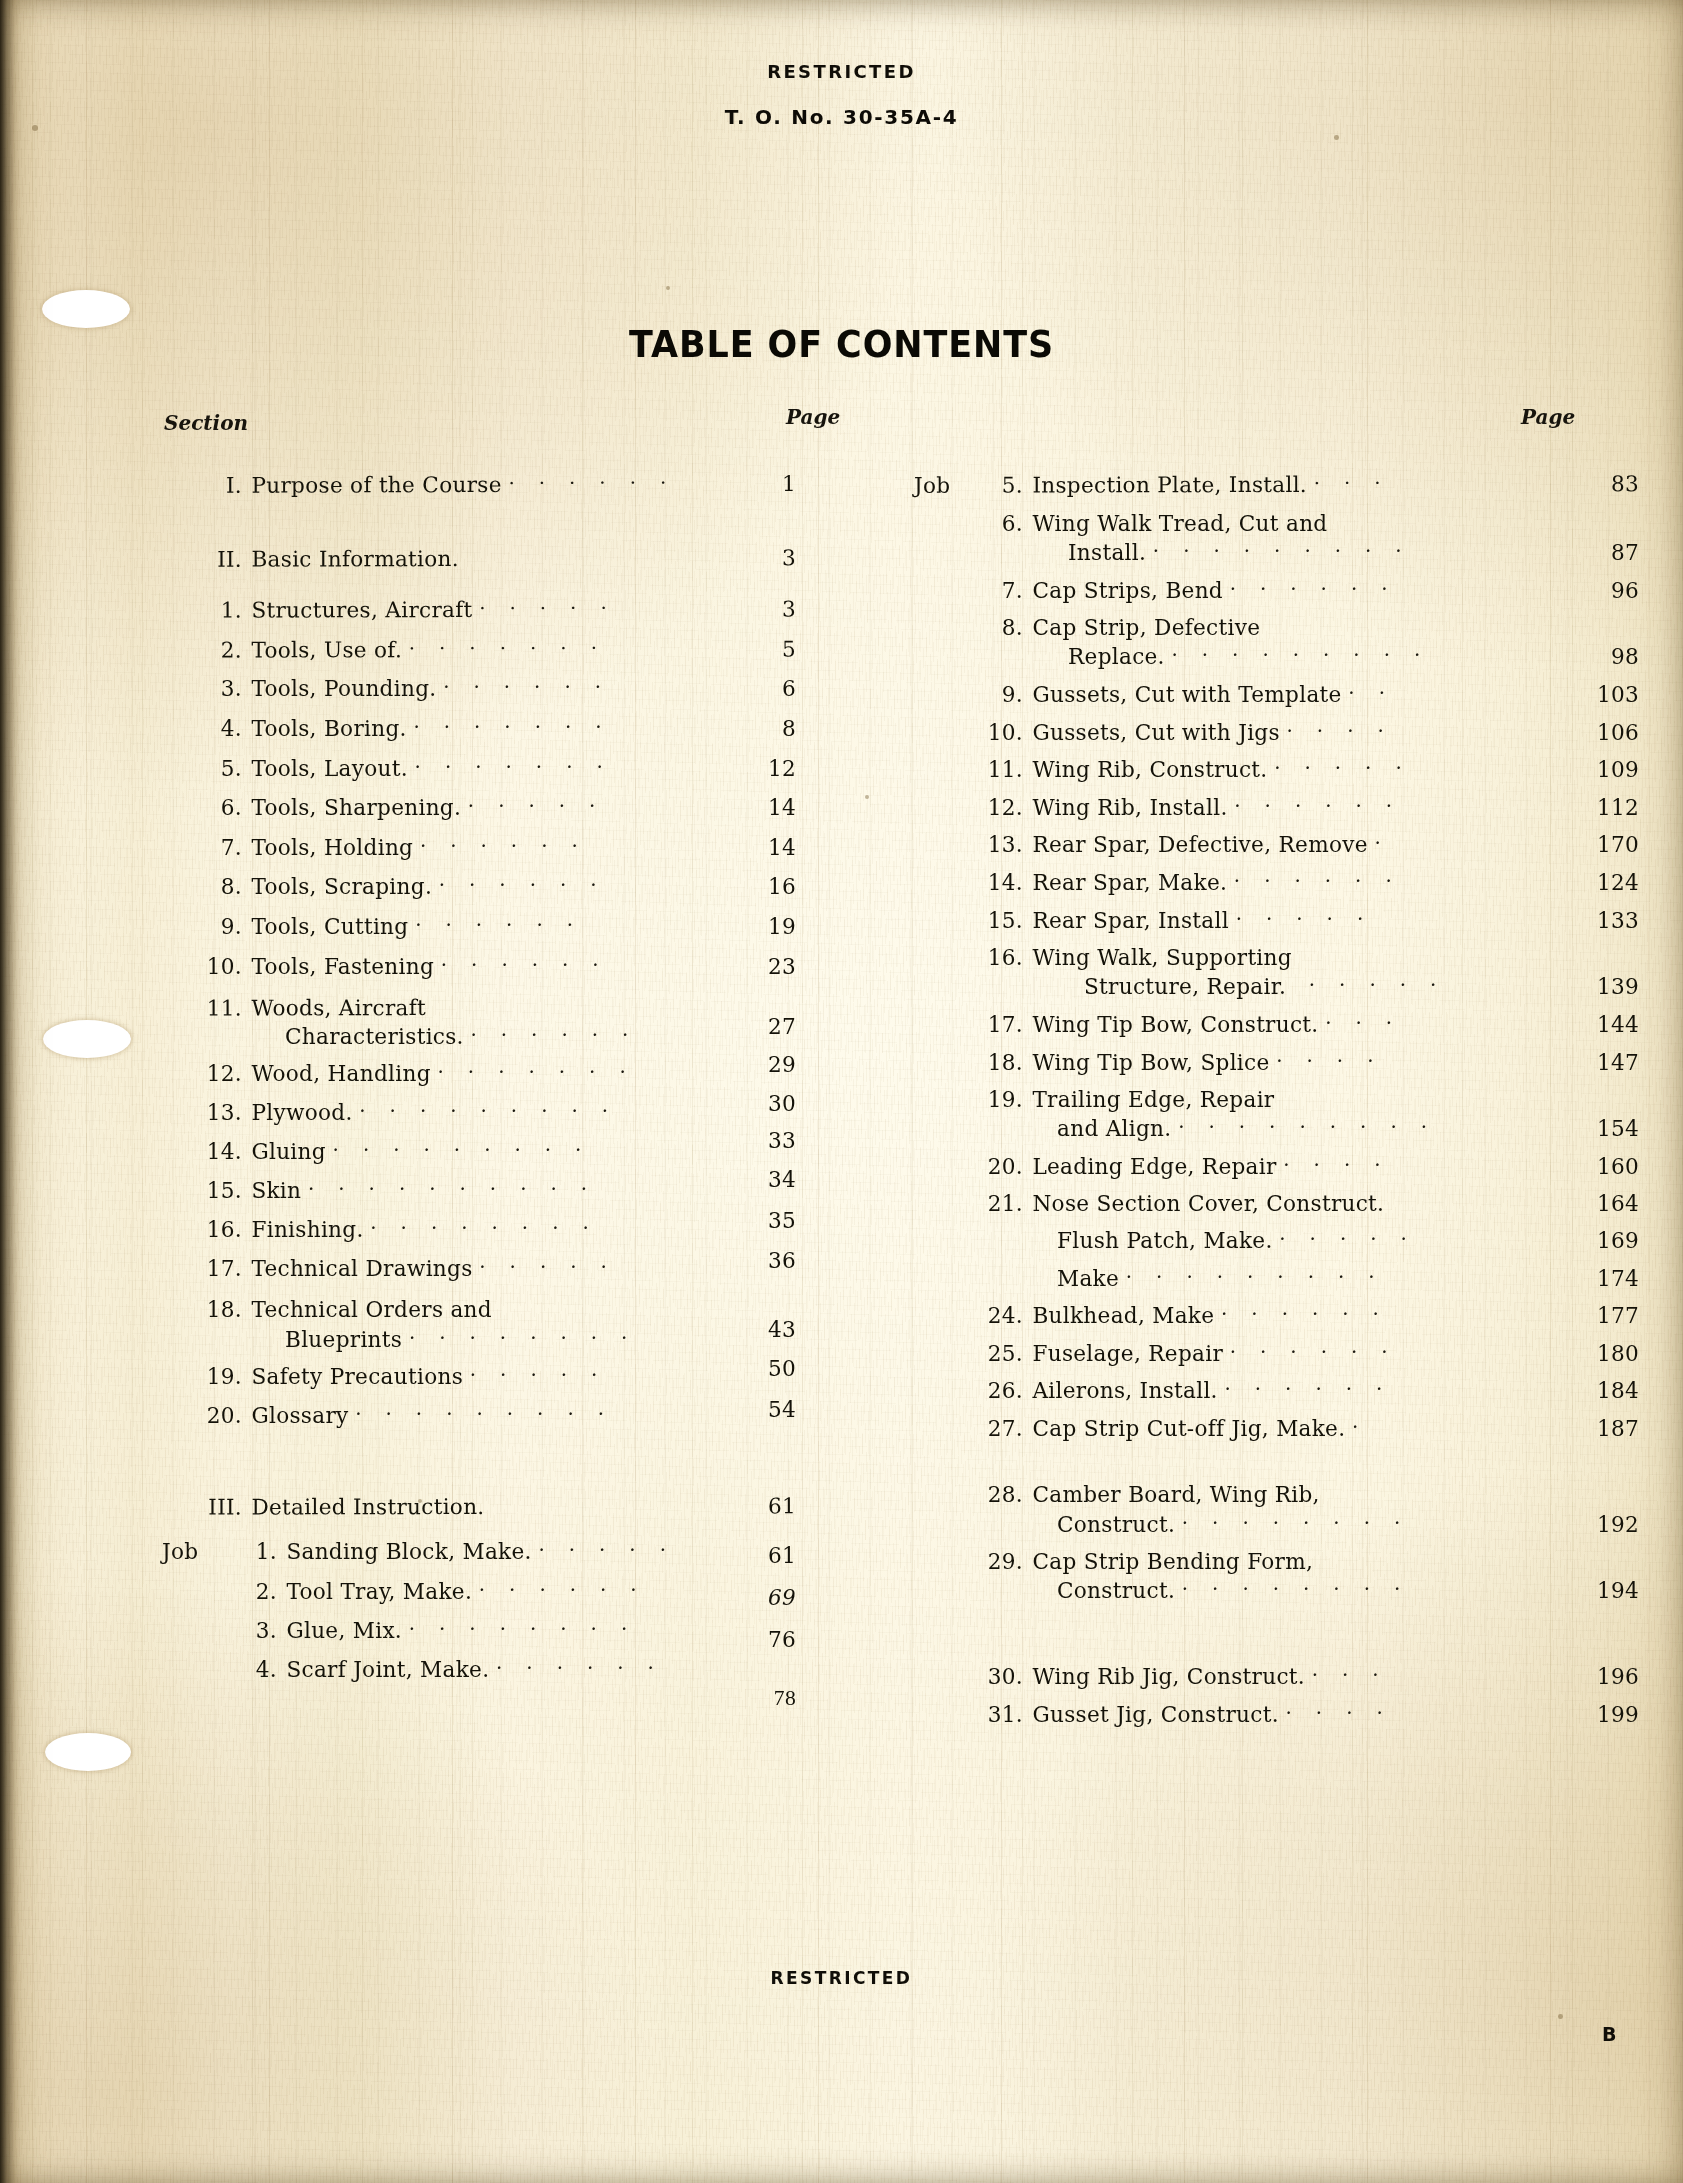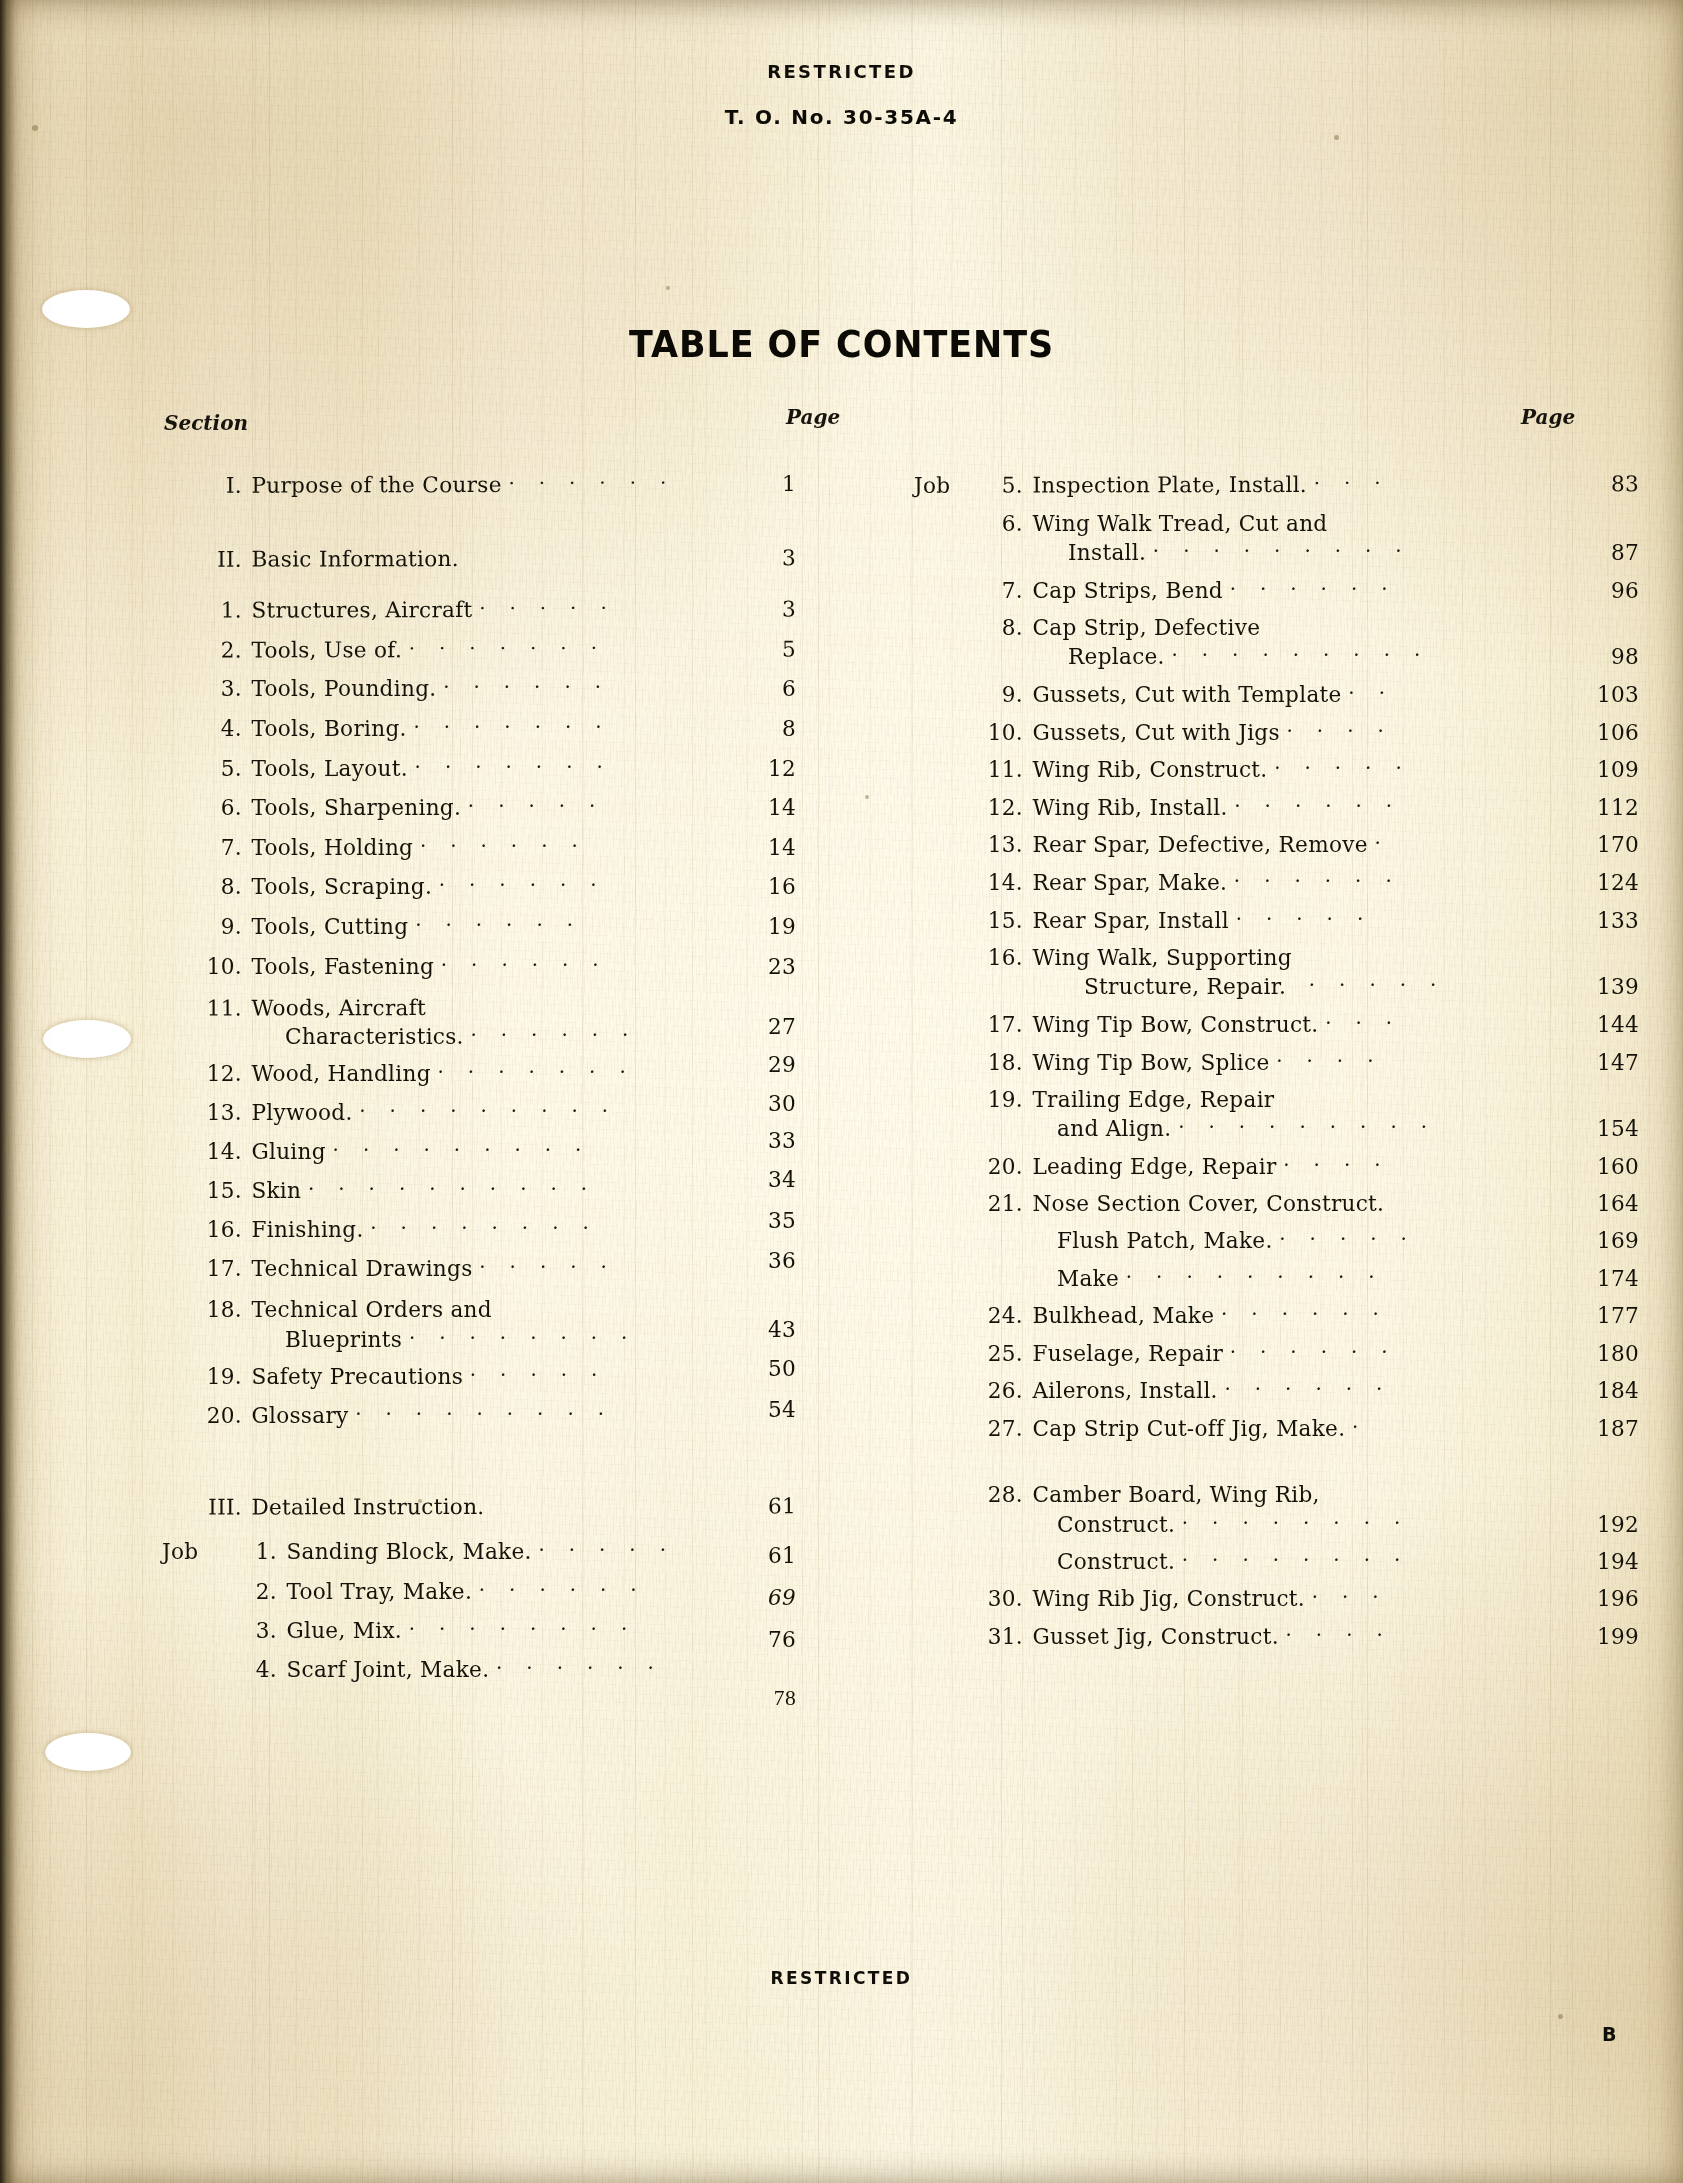--- a/index.html
+++ b/index.html
@@ -621,31 +621,36 @@
       </div>
       <div class="entry" style="margin-top:8px;">
         <span class="cont-indent" style="width:143px;"></span>
         <span class="label">Construct.</span>
         <span class="dots">· · · · · · · ·</span>
         <span class="pg" style="width:53px;">192</span>
       </div>
     </div>
 
     <div style="margin-top:15.5px;">
+      <div class="cont-line">
+        <span class="cont-indent" style="width:58px;"></span>
+        <span class="lead-num" style="width:51px;">29.</span>
+        <span class="label">Cap Strip Bending Form,</span>
+      </div>
       <div class="entry" style="margin-top:8px;">
         <span class="cont-indent" style="width:143px;"></span>
         <span class="label">Construct.</span>
         <span class="dots">· · · · · · · ·</span>
         <span class="pg" style="width:53px;">194</span>
       </div>
     </div>
 
     <div class="entry" style="margin-top:16px;">
       <span class="cont-indent" style="width:58px;"></span>
-      <span class="lead-num" style="width:51px;">30.</span>
+      <span class="lead-num" style="width:51px;margin-top:48px;">30.</span>
       <span class="label">Wing Rib Jig, Construct.</span>
       <span class="dots">· · ·</span>
       <span class="pg" style="width:53px;">196</span>
     </div>
     <div class="entry" style="margin-top:16px;">
       <span class="cont-indent" style="width:58px;"></span>
       <span class="lead-num" style="width:51px;">31.</span>
       <span class="label">Gusset Jig, Construct.</span>
       <span class="dots">· · · ·</span>
       <span class="pg" style="width:53px;">199</span>

